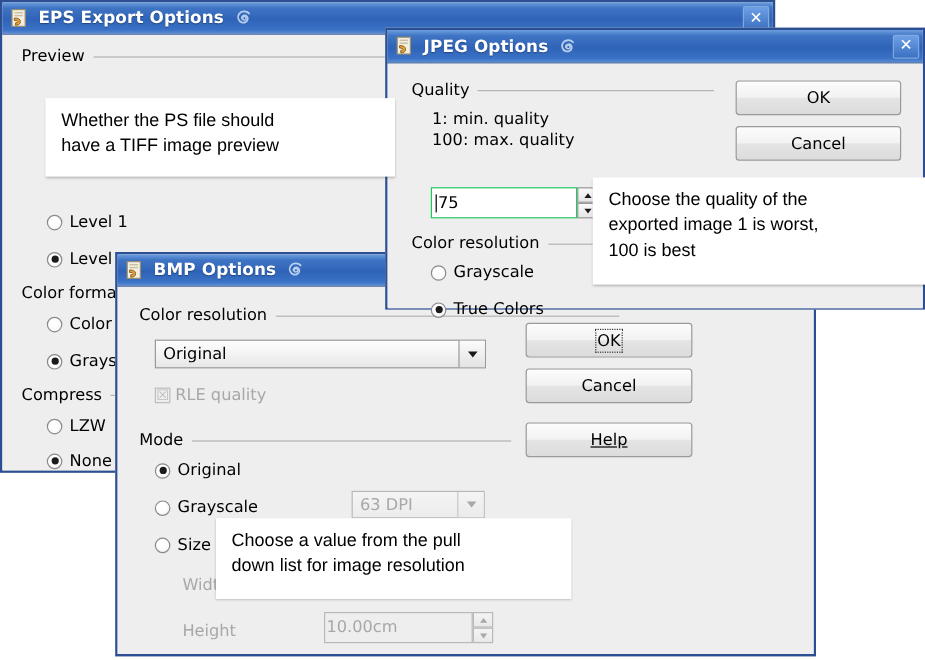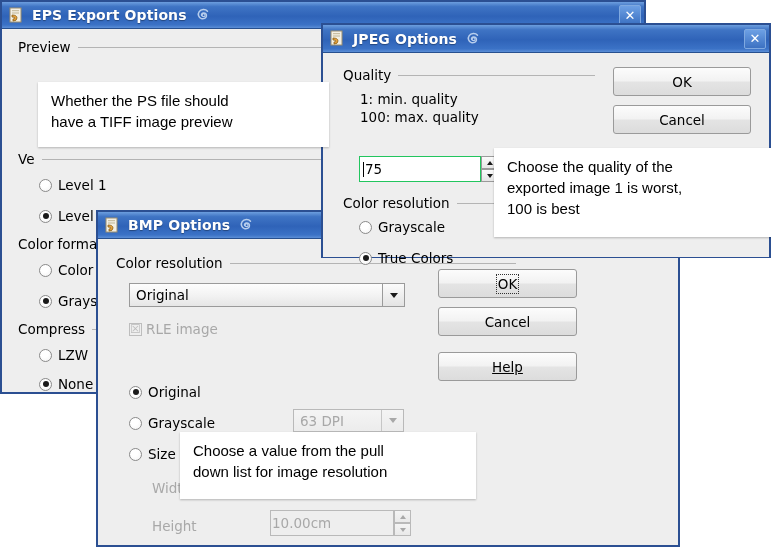--- a/index.html
+++ b/index.html
@@ -302,24 +302,20 @@
     <div class="ctl-row" style="position:absolute; left:37px; top:61px;">
       <span class="checkbox"></span>
       <span class="lbl focus-ring">Image preview (TIFF)</span>
     </div>
 
     <div class="ctl-row" style="position:absolute; left:37px; top:92px;">
       <span class="checkbox"></span>
       <span class="lbl" style="visibility:hidden;">Interchange (EPSI)</span>
     </div>
 
-    <div class="group-head" style="position:absolute; left:16px; top:122px; width:600px;">
-      <span class="gh-label">Ve</span>
-      <span class="gh-rule"></span>
-    </div>
 
     <div class="ctl-row" style="position:absolute; left:37px; top:148px;">
       <span class="radio"></span>
       <span class="lbl">Level 1</span>
     </div>
     <div class="ctl-row" style="position:absolute; left:37px; top:179px;">
       <span class="radio on"></span>
       <span class="lbl">Level 2</span>
     </div>
 
@@ -383,23 +379,27 @@
 
     <div class="combo" style="position:absolute; left:31px; top:44px; width:276px; height:24px;">
       <span class="cb-text">Original</span>
       <span class="cb-arrow">
           <span class="tri-down"></span>
         </span>
     </div>
 
     <div class="ctl-row" style="position:absolute; left:31px; top:82px;">
       <span class="checkbox disabled">☒</span>
-      <span class="lbl disabled">RLE image</span>
-    </div>
-
+      <span class="lbl disabled">RLE quality</span>
+    </div>
+
+    <div class="group-head" style="position:absolute; left:18px; top:120px; width:310px;">
+      <span class="gh-label">Mode</span>
+      <span class="gh-rule"></span>
+    </div>
 
     <div class="ctl-row" style="position:absolute; left:31px; top:145px;">
       <span class="radio on"></span>
       <span class="lbl">Original</span>
     </div>
 
     <div class="ctl-row" style="position:absolute; left:31px; top:176px;">
       <span class="radio"></span>
       <span class="lbl">Grayscale</span>
     </div>

